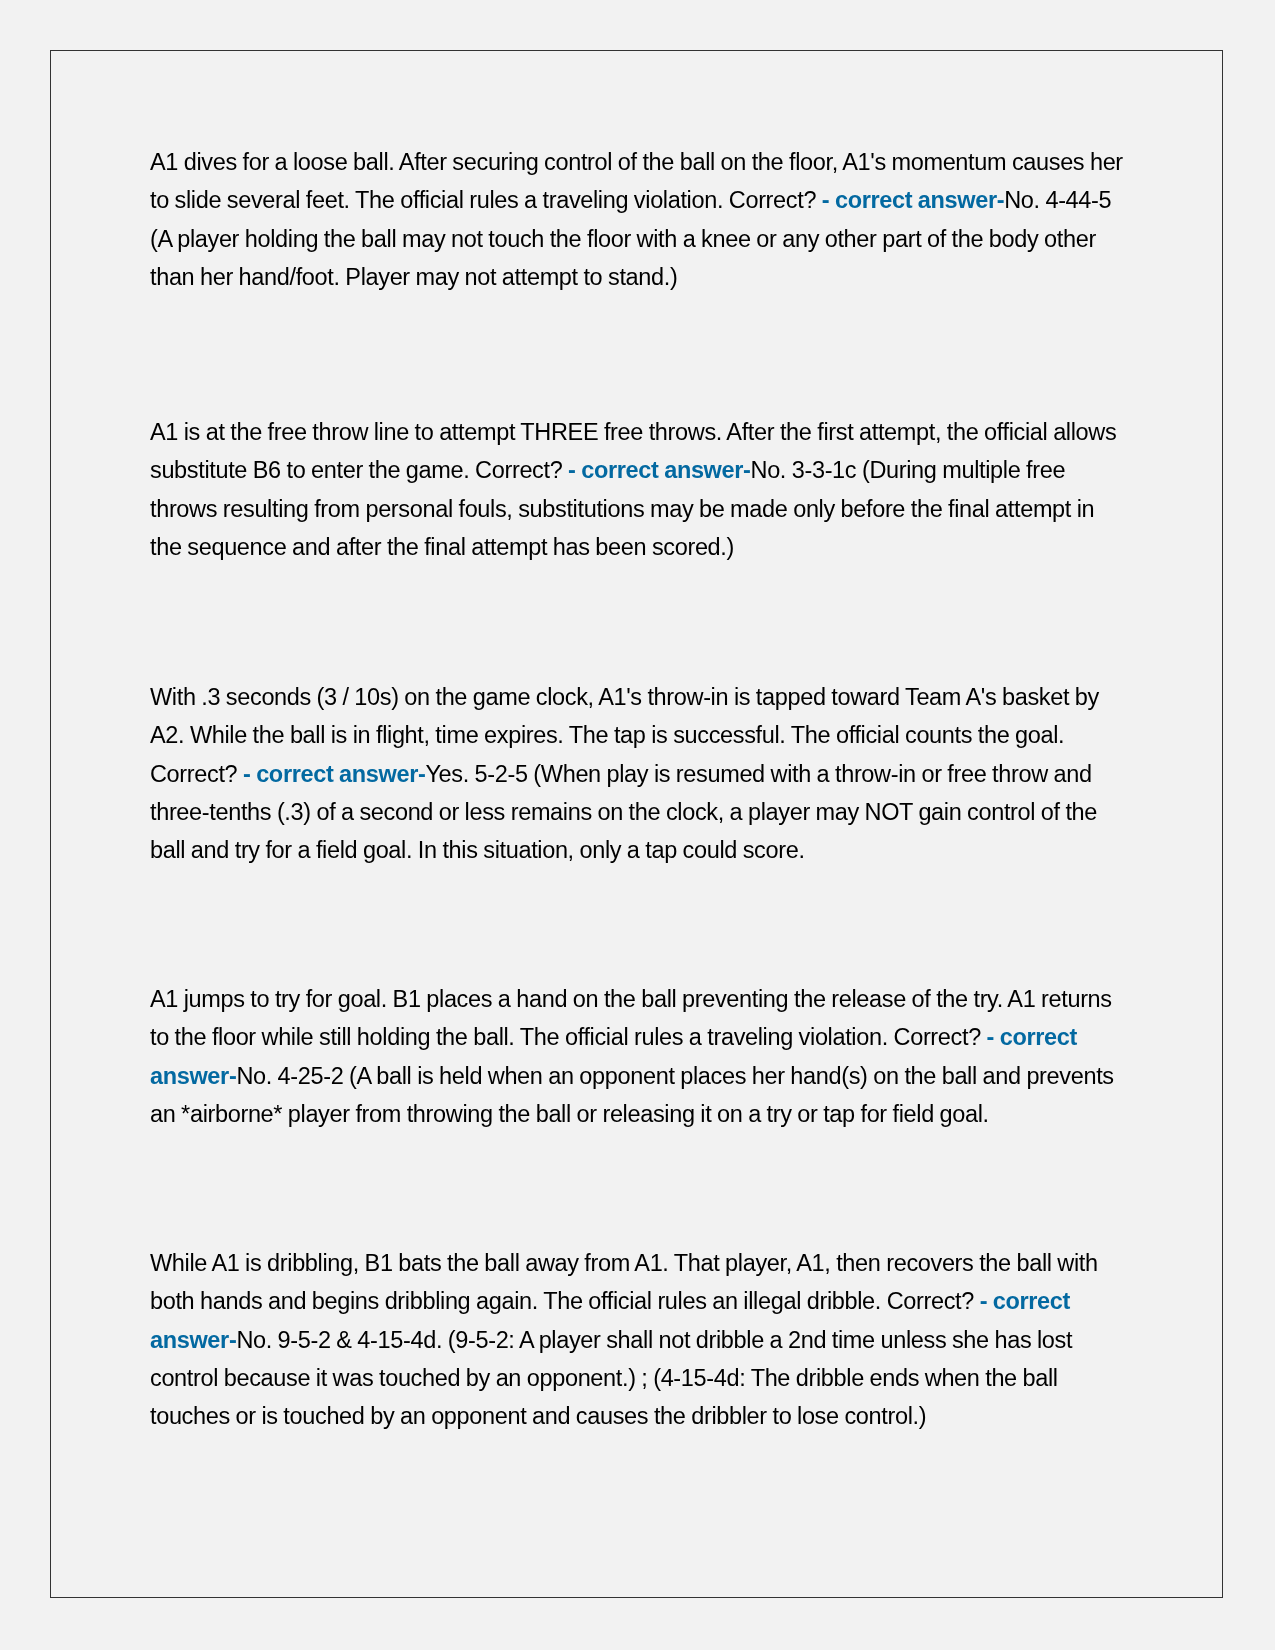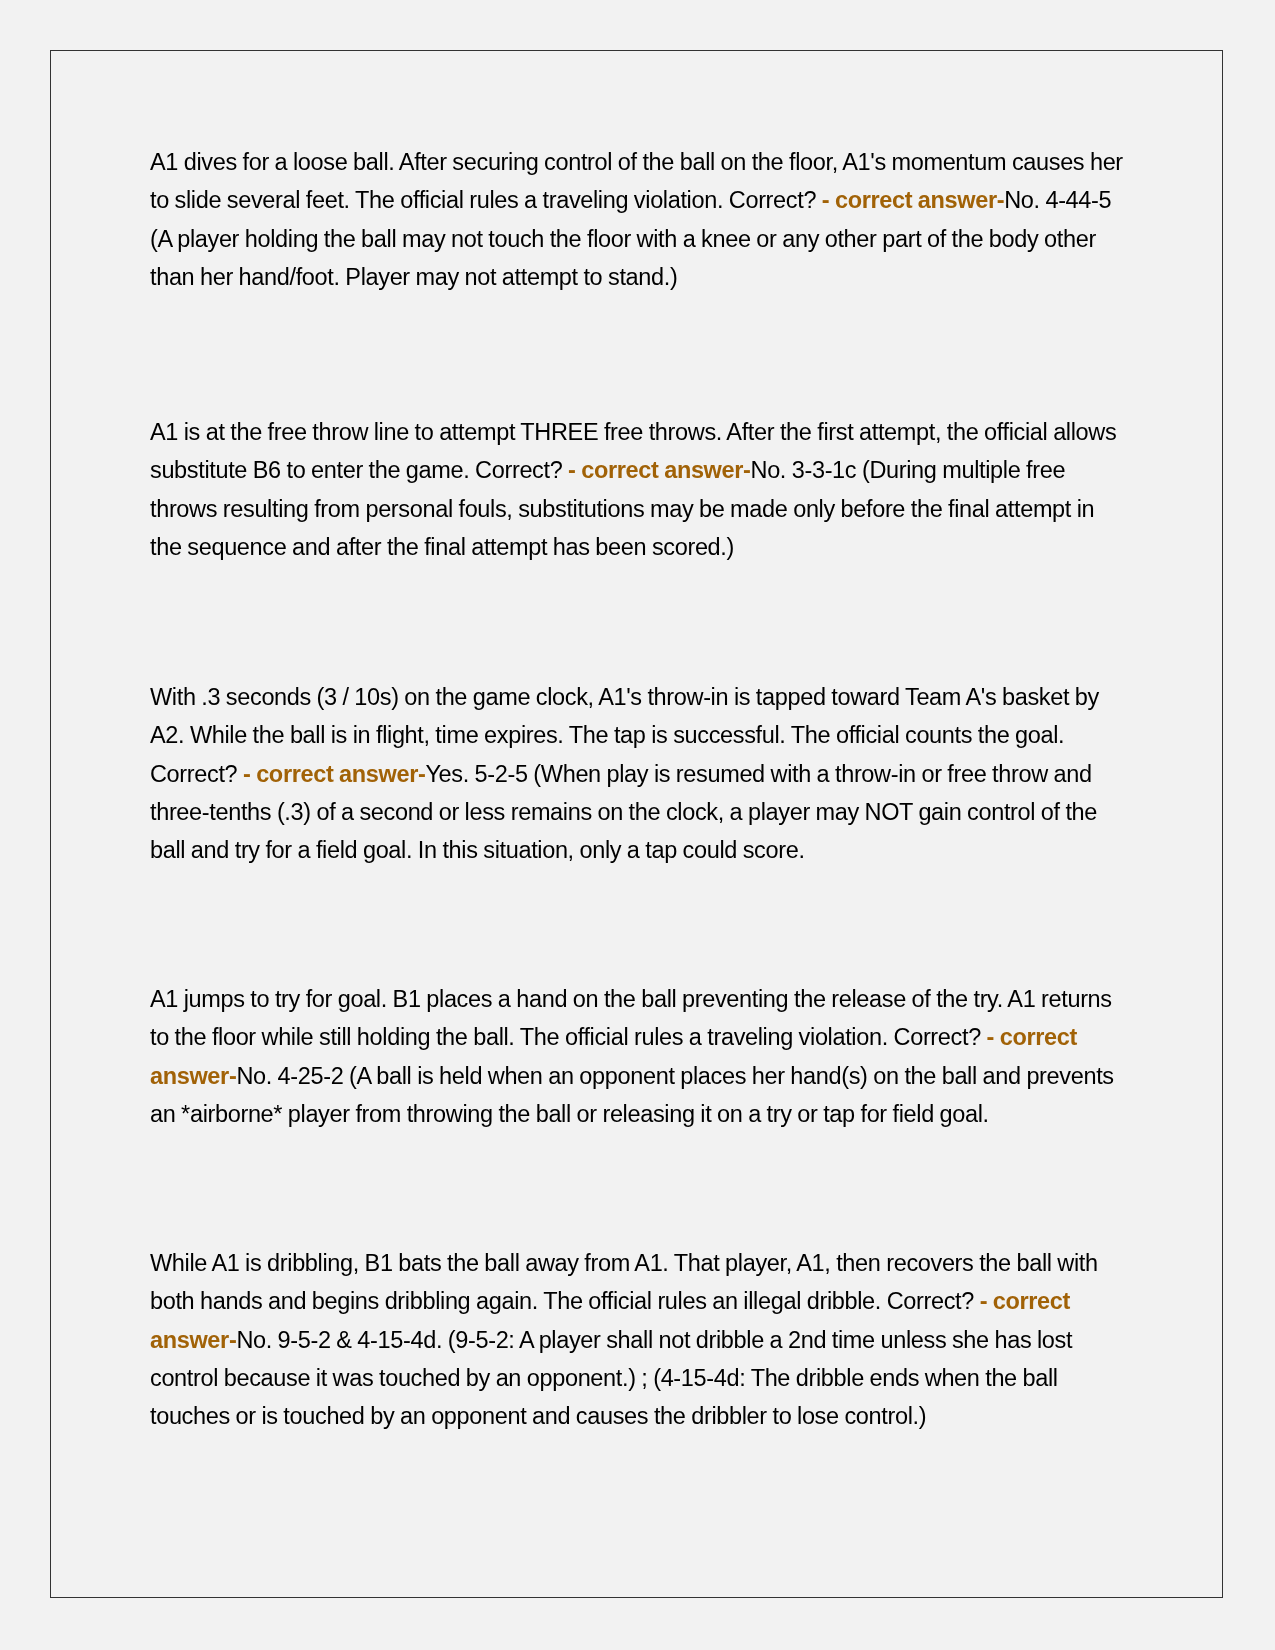--- a/index.html
+++ b/index.html
@@ -28,21 +28,21 @@
       position: absolute;
       left: 150px;
       width: 980px;
       font-size: 23.5px;
       line-height: 38.3px;
       letter-spacing: -0.35px;
       word-spacing: -0.5px;
       margin: 0;
     }
     .answer-label {
-      color: #a16207;
+      color: #0369a1;
       font-weight: bold;
     }
   </style>
 </head>
 <body>
 
 <div class="page-border"></div>
 
 <p class="qa-block" style="top:143px;"><span>A1 dives for a loose ball. After securing control of the ball on the floor, A1's momentum causes her to slide several feet. The official rules a traveling violation. Correct? </span><span class="answer-label">- correct answer-</span><span>No. 4-44-5 (A player holding the ball may not touch the floor with a knee or any other part of the body other than her hand/foot. Player may not attempt to stand.)</span></p>
 

